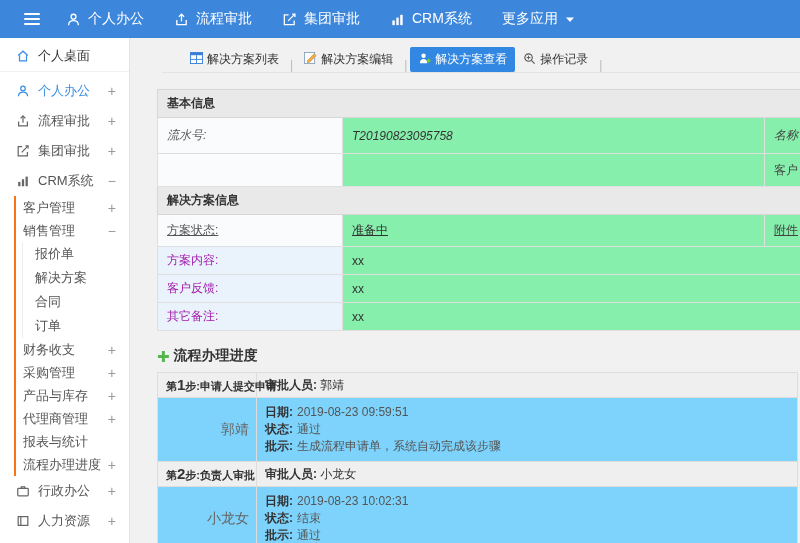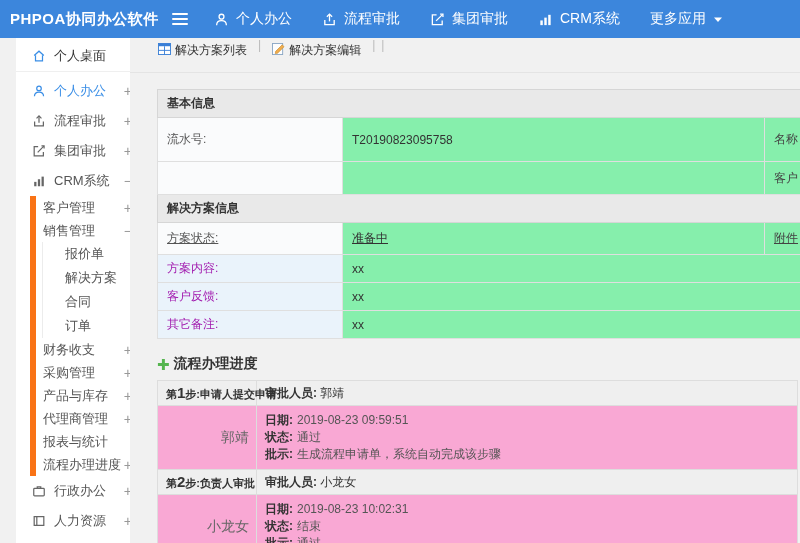--- a/index.html
+++ b/index.html
@@ -10,74 +10,73 @@
   
   .topbar { position:absolute; left:0; top:0; width:800px; height:38px; background:#3c86dc; display:flex; align-items:center; color:#fff; z-index:5; }
   .logo { width:148px; padding-left:10px; font-size:15px; font-weight:bold; letter-spacing:0.5px; white-space:nowrap; }
   .hamburger { margin-left:24px; margin-right:26px; cursor:pointer; display:flex; flex-direction:column; gap:3px; }
   .hamburger i { display:block; width:16px; height:2px; background:#fff; border-radius:1px; }
   .topnav { display:flex; align-items:center; gap:30px; }
   .topnav .nav-item { display:flex; align-items:center; gap:7px; font-size:14px; cursor:pointer; white-space:nowrap; }
   .topnav svg { display:block; }
 
   
-  .sidebar { position:absolute; left:16px; top:38px; width:130px; bottom:0; background:#fff; border-right:1px solid #e4e4e4; padding-top:2px; overflow:hidden; }
+  .sidebar { position:absolute; left:0; top:38px; width:130px; bottom:0; background:#fff; border-right:1px solid #e4e4e4; padding-top:2px; overflow:hidden; }
   .side-item { position:relative; display:flex; align-items:center; height:30px; padding-left:15px; color:#555; cursor:pointer; }
   .side-item .sicon { width:15px; height:15px; margin-right:8px; display:flex; align-items:center; justify-content:center; color:#666; }
   .side-item .sicon.blue { color:#3a8ee6; }
   .side-item.desktop { height:32px; border-bottom:1px solid #efefef; margin-bottom:4px; color:#333; }
   .side-item.active-blue { color:#3a8ee6; }
   .expander { position:absolute; right:13px; color:#999; font-size:14px; line-height:1; }
-  .group { margin-left:14px; border-left:6px solid #f97316; }
+  .group { margin-left:14px; border-left:2px solid #f97316; }
   .sub1 { position:relative; display:flex; align-items:center; height:23px; padding-left:7px; color:#555; cursor:pointer; }
-  .group2 { margin-left:6px; border-left:1px solid #ececec;padding-left:10px; }
+  .group2 { margin-left:6px; border-left:1px solid #ececec; }
   .sub2 { display:flex; align-items:center; height:24px; padding-left:12px; color:#555; cursor:pointer; }
 
   
   .main { position:absolute; left:130px; top:38px; right:0; bottom:0; background:#f1f1f1; overflow:hidden; }
-  .tabbar { height:35px; display:flex; align-items:flex-start; padding-left:20px; border-bottom:1px solid rgba(0,0,0,0.05); }
+  .tabbar { height:35px; display:flex; align-items:flex-end; padding-left:20px; border-bottom:1px solid rgba(0,0,0,0.05);margin-left:32px; }
   .tab { display:flex; align-items:center; gap:4px; padding:4px 8px; font-size:12px; color:#333; cursor:pointer; white-space:nowrap; }
   .tab.active { background:#3187e2; color:#fff; border-radius:2px; }
   .tab-sep { color:#bbb; margin:0 3px; font-size:12px; }
 
   .content { padding:16px 0 0 27px; }
 
   table { border-collapse:collapse; table-layout:fixed; font-size:12px; }
   .info-table { width:900px; }
   .info-table td { border:1px solid #dfdfdf; padding:0 9px; background:#86efac; overflow:hidden; white-space:nowrap; }
   .info-table tr.sec-header td { background:#e9e9e9; font-weight:bold; color:#333; height:28px; border-color:#d6d6d6; }
   .info-table td.lbl { background:#fafbfc; color:#555; }
   .info-table td.lbl-blue { background:#eaf3fb; color:#a21caf; }
   .info-table td.lbl2 { color:#444; }
-  .row-serial td { height:44px; }
+  .row-serial td { height:36px;font-style:italic; }
   .row-empty td { height:33px; }
   .row-status td { height:32px;text-decoration:underline; }
   .row-sm td { height:28px; }
 
   .progress-title { display:flex; align-items:center; gap:4px; margin:16px 0 7px 0; font-size:14px; font-weight:bold; color:#333; }
   .plus-icon { color:#55b54f; font-size:15px; font-weight:bold; line-height:1; }
 
   .progress-table { width:640px; }
-  .progress-table td { border:1px solid #ddd; background:#f9a8d4; vertical-align:middle; }
+  .progress-table td { border:1px solid #ddd; background:#7dd3fc; vertical-align:middle; }
   .progress-table tr.step-row td { background:#efefef; height:25px; padding:0 8px; }
   .step-name { font-weight:bold; color:#333; font-size:11px; white-space:nowrap; }
   .step-name .big { font-size:15px; }
   .approver-cell b { color:#333; }
   .name-cell { text-align:right; padding:0 7px; font-size:14px; color:#666; }
   .detail-cell { padding:6px 8px; }
   .detail-cell .line { line-height:17px; color:#555; }
   .detail-cell .line b { color:#333; margin-right:4px; }
 </style>
 </head>
 <body>
 
 <div class="app">
 
   <header class="topbar">
-    <div class="logo">PHPOA协同办公软件</div>
     <div class="hamburger">
         <i></i>
         <i></i>
         <i></i>
       </div>
     <nav class="topnav">
       <div class="nav-item">
         <span class="nicon">
           <svg width="15" height="15" viewBox="0 0 16 16" fill="none" stroke="#fff" stroke-width="1.4">
               <circle cx="8" cy="5" r="2.6"></circle>
@@ -269,20 +268,41 @@
       <div class="tab">
         <span>
           <svg width="13" height="12" viewBox="0 0 14 13">
               <rect x="0.5" y="0.5" width="11" height="12" fill="#fdfdfd" stroke="#8aa6c4"></rect>
               <path d="M4 9 L11 2 L13 4 L6 11 L3.5 11.5 Z" fill="#f0ad4e" stroke="#c98c2e" stroke-width="0.7"></path>
             </svg>
         </span>
         <span>解决方案编辑</span>
       </div>
       <span class="tab-sep">|</span>
+      <div class="tab active">
+        <span>
+          <svg width="13" height="13" viewBox="0 0 14 14">
+              <circle cx="6" cy="4" r="2.4" fill="#fff"></circle>
+              <path d="M2 12 C2 9 4 7.6 6 7.6 C8 7.6 10 9 10 12 Z" fill="#fff"></path>
+              <rect x="9.5" y="8.5" width="4" height="1.6" fill="#7ed321"></rect>
+              <rect x="10.7" y="7.3" width="1.6" height="4" fill="#7ed321"></rect>
+            </svg>
+        </span>
+        <span>解决方案查看</span>
+      </div>
+      <div class="tab">
+        <span>
+          <svg width="13" height="13" viewBox="0 0 14 14" fill="none" stroke="#555" stroke-width="1.2">
+              <circle cx="6" cy="6" r="4"></circle>
+              <path d="M9 9 L12.5 12.5"></path>
+              <path d="M4 6 H8 M6 4 V8" stroke-width="1"></path>
+            </svg>
+        </span>
+        <span>操作记录</span>
+      </div>
       <span class="tab-sep">|</span>
     </div>
 
     <div class="content">
 
       <table class="info-table">
         <colgroup>
             <col style="width:185px">
             <col style="width:422px">
             <col style="width:88px">

